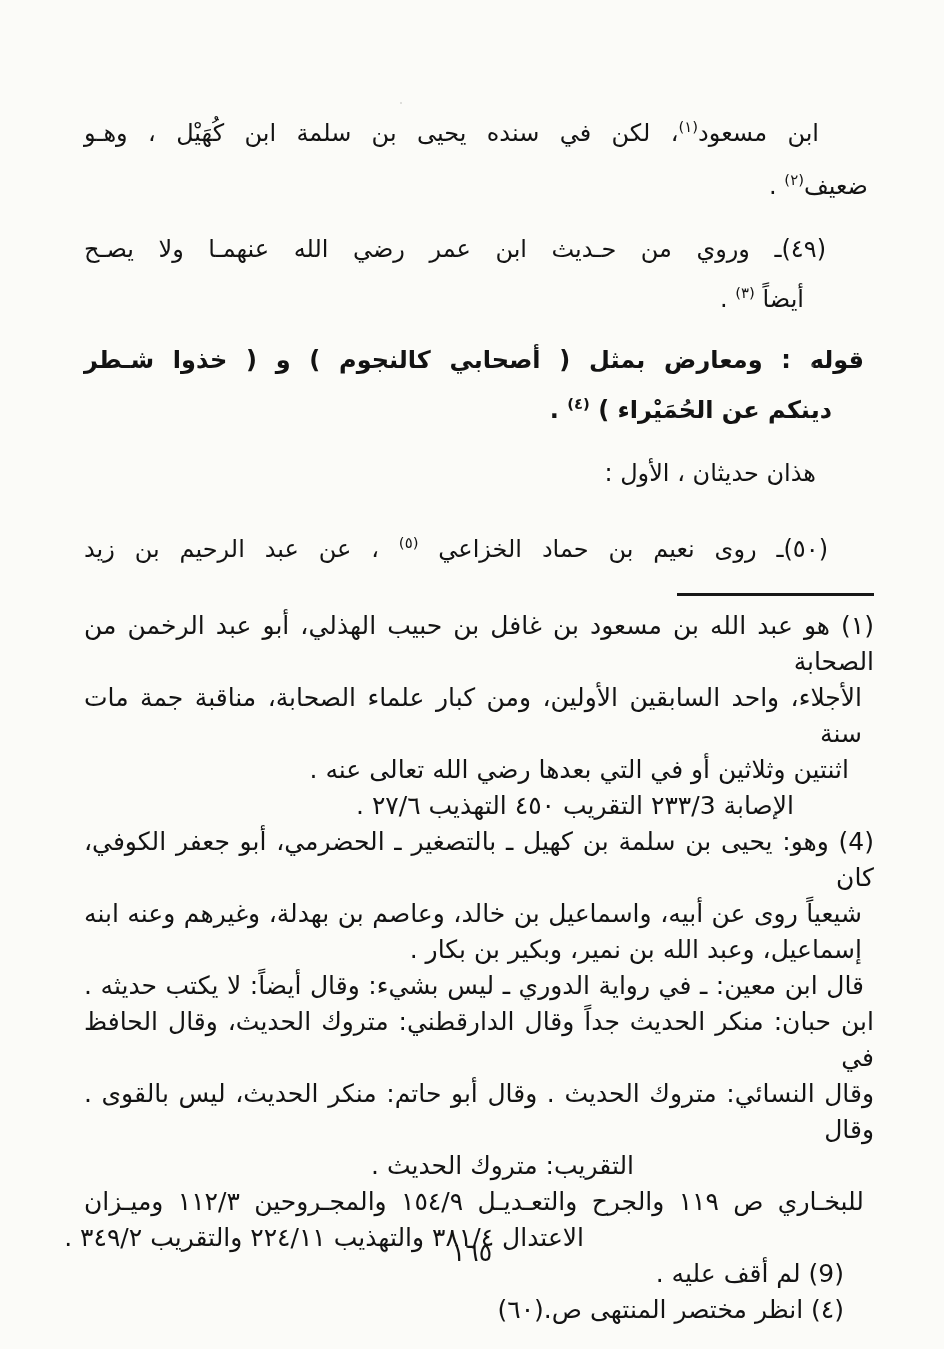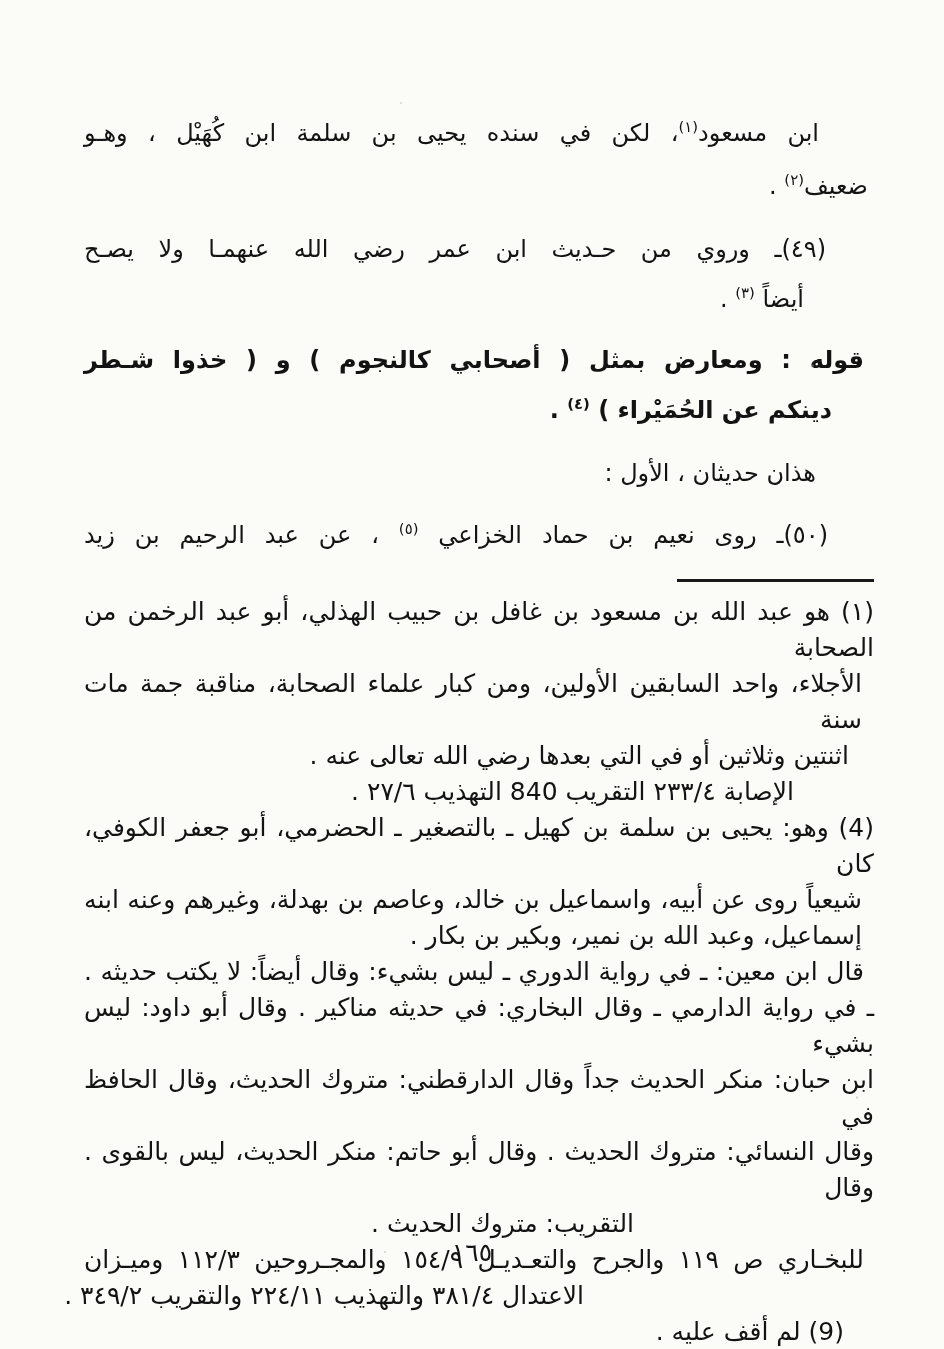--- a/index.html
+++ b/index.html
@@ -46,33 +46,32 @@
 <div class="page">
   <div class="content">
     <div class="body-block" id="body-block">
         <div class="bline justify" style="padding-right: 55px;"><span>ابن مسعود</span><span class="sup">(١)</span><span>، لكن في سنده يحيى بن سلمة ابن كُهَيْل ، وهـو</span></div>
         <div class="bline" style="padding-right: 6px;"><span>ضعيف</span><span class="sup">(٢)</span><span> .</span></div>
         <div class="bline justify" style="padding-right: 48px; margin-top: 10px;"><span>(٤٩)ـ وروي من حـديث ابن عمر رضي الله عنهمـا ولا يصـح</span></div>
         <div class="bline" style="padding-right: 70px;"><span>أيضاً </span><span class="sup">(٣)</span><span> .</span></div>
         <div class="bline justify bold" style="padding-right: 10px; margin-top: 8px;"><span>قوله : ومعارض بمثل ( أصحابي كالنجوم ) و ( خذوا شـطر</span></div>
         <div class="bline bold" style="padding-right: 42px;"><span>دينكم عن الحُمَيْراء ) </span><span class="sup">(٤)</span><span> .</span></div>
         <div class="bline" style="padding-right: 58px; margin-top: 10px;"><span>هذان حديثان ، الأول :</span></div>
-        <div class="bline justify" style="padding-right: 46px; margin-top: 12px;"><span>(٥٠)ـ روى نعيم بن حماد الخزاعي </span><span class="sup">(٥)</span><span> ، عن عبد الرحيم بن زيد</span></div>
+        <div class="bline justify" style="padding-right: 46px; margin-top: 26px;"><span>(٥٠)ـ روى نعيم بن حماد الخزاعي </span><span class="sup">(٥)</span><span> ، عن عبد الرحيم بن زيد</span></div>
       </div>
     <div class="separator"></div>
     <div class="foot-block" id="foot-block">
         <div class="fline justify"><span>(١) هو عبد الله بن مسعود بن غافل بن حبيب الهذلي، أبو عبد الرخمن من الصحابة</span></div>
         <div class="fline justify" style="padding-right: 12px;"><span>الأجلاء، واحد السابقين الأولين، ومن كبار علماء الصحابة، مناقبة جمة مات سنة</span></div>
         <div class="fline" style="padding-right: 25px;"><span>اثنتين وثلاثين أو في التي بعدها رضي الله تعالى عنه .</span></div>
-        <div class="fline" style="padding-right: 80px;"><span>الإصابة ٢٣٣/٤ التقريب 840 التهذيب ٢٧/٦ .</span></div>
+        <div class="fline" style="padding-right: 80px;"><span>الإصابة ٢٣٣/3 التقريب ٤٥٠ التهذيب ٢٧/٦ .</span></div>
         <div class="fline justify"><span>(4) وهو: يحيى بن سلمة بن كهيل ـ بالتصغير ـ الحضرمي، أبو جعفر الكوفي، كان</span></div>
         <div class="fline justify" style="padding-right: 12px;"><span>شيعياً روى عن أبيه، واسماعيل بن خالد، وعاصم بن بهدلة، وغيرهم وعنه ابنه</span></div>
         <div class="fline" style="padding-right: 12px;"><span>إسماعيل، وعبد الله بن نمير، وبكير بن بكار .</span></div>
         <div class="fline justify" style="padding-right: 10px;"><span>قال ابن معين: ـ في رواية الدوري ـ ليس بشيء: وقال أيضاً: لا يكتب حديثه .</span></div>
-        <div class="fline justify"><span>ـ في رواية الدارمي ـ وقال البخاري: في حديثه مناكير . وقال أبو داود: ليس بشيء</span></div>
         <div class="fline justify"><span>ابن حبان: منكر الحديث جداً وقال الدارقطني: متروك الحديث، وقال الحافظ في</span></div>
         <div class="fline justify"><span>وقال النسائي: متروك الحديث . وقال أبو حاتم: منكر الحديث، ليس بالقوى . وقال</span></div>
         <div class="fline" style="padding-right: 240px; text-align: right;"><span>التقريب: متروك الحديث .</span></div>
         <div class="fline justify" style="padding-right: 10px;"><span>للبخـاري ص ١١٩ والجرح والتعـديـل ١٥٤/٩ والمجـروحين ١١٢/٣ وميـزان</span></div>
         <div class="fline" style="padding-right: 290px;"><span>الاعتدال ٣٨١/٤ والتهذيب ٢٢٤/١١ والتقريب ٣٤٩/٢ .</span></div>
         <div class="fline" style="padding-right: 30px;"><span>(9) لم أقف عليه .</span></div>
         <div class="fline" style="padding-right: 30px;"><span>(٤) انظر مختصر المنتهى ص.(٦٠)</span></div>
       </div>
   </div>
   <div class="pagenum">١٦٥</div>

